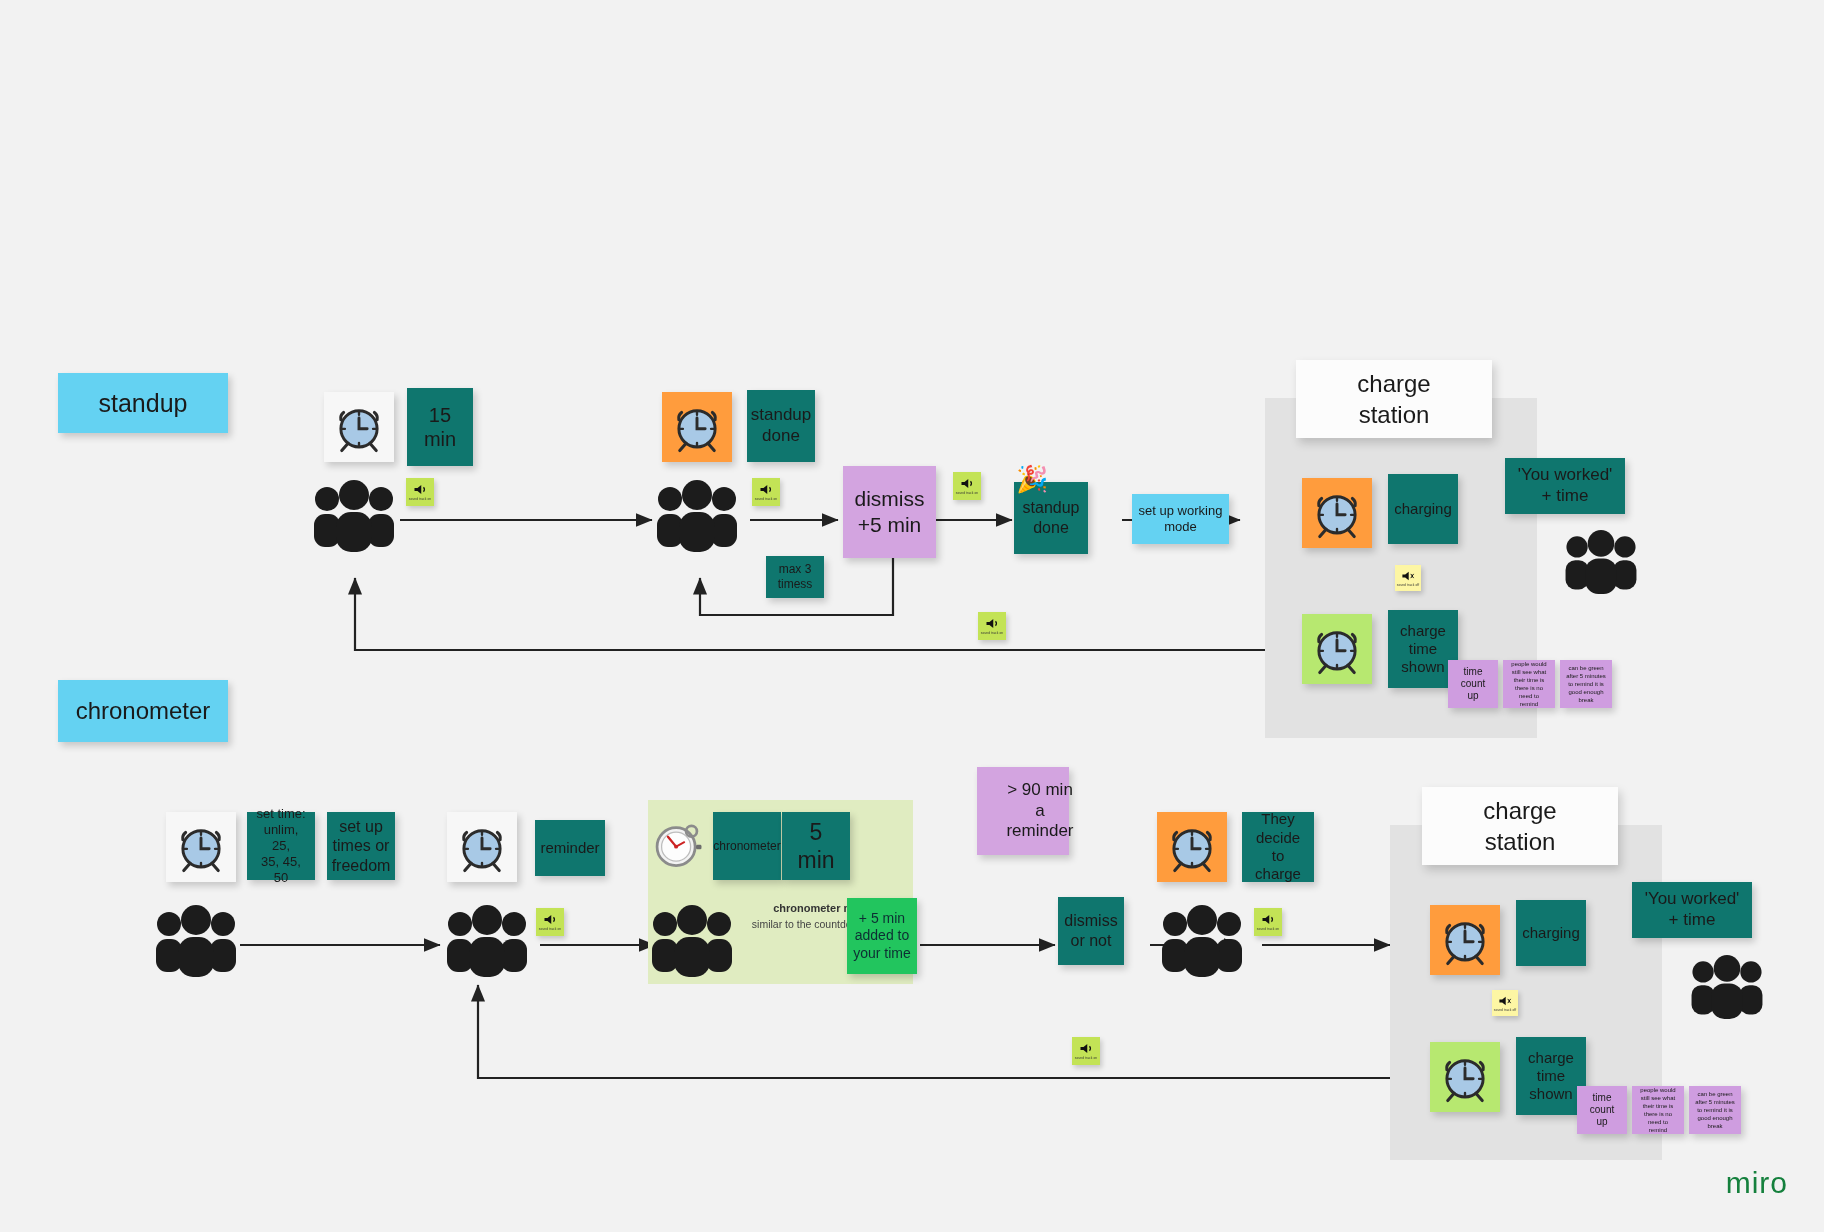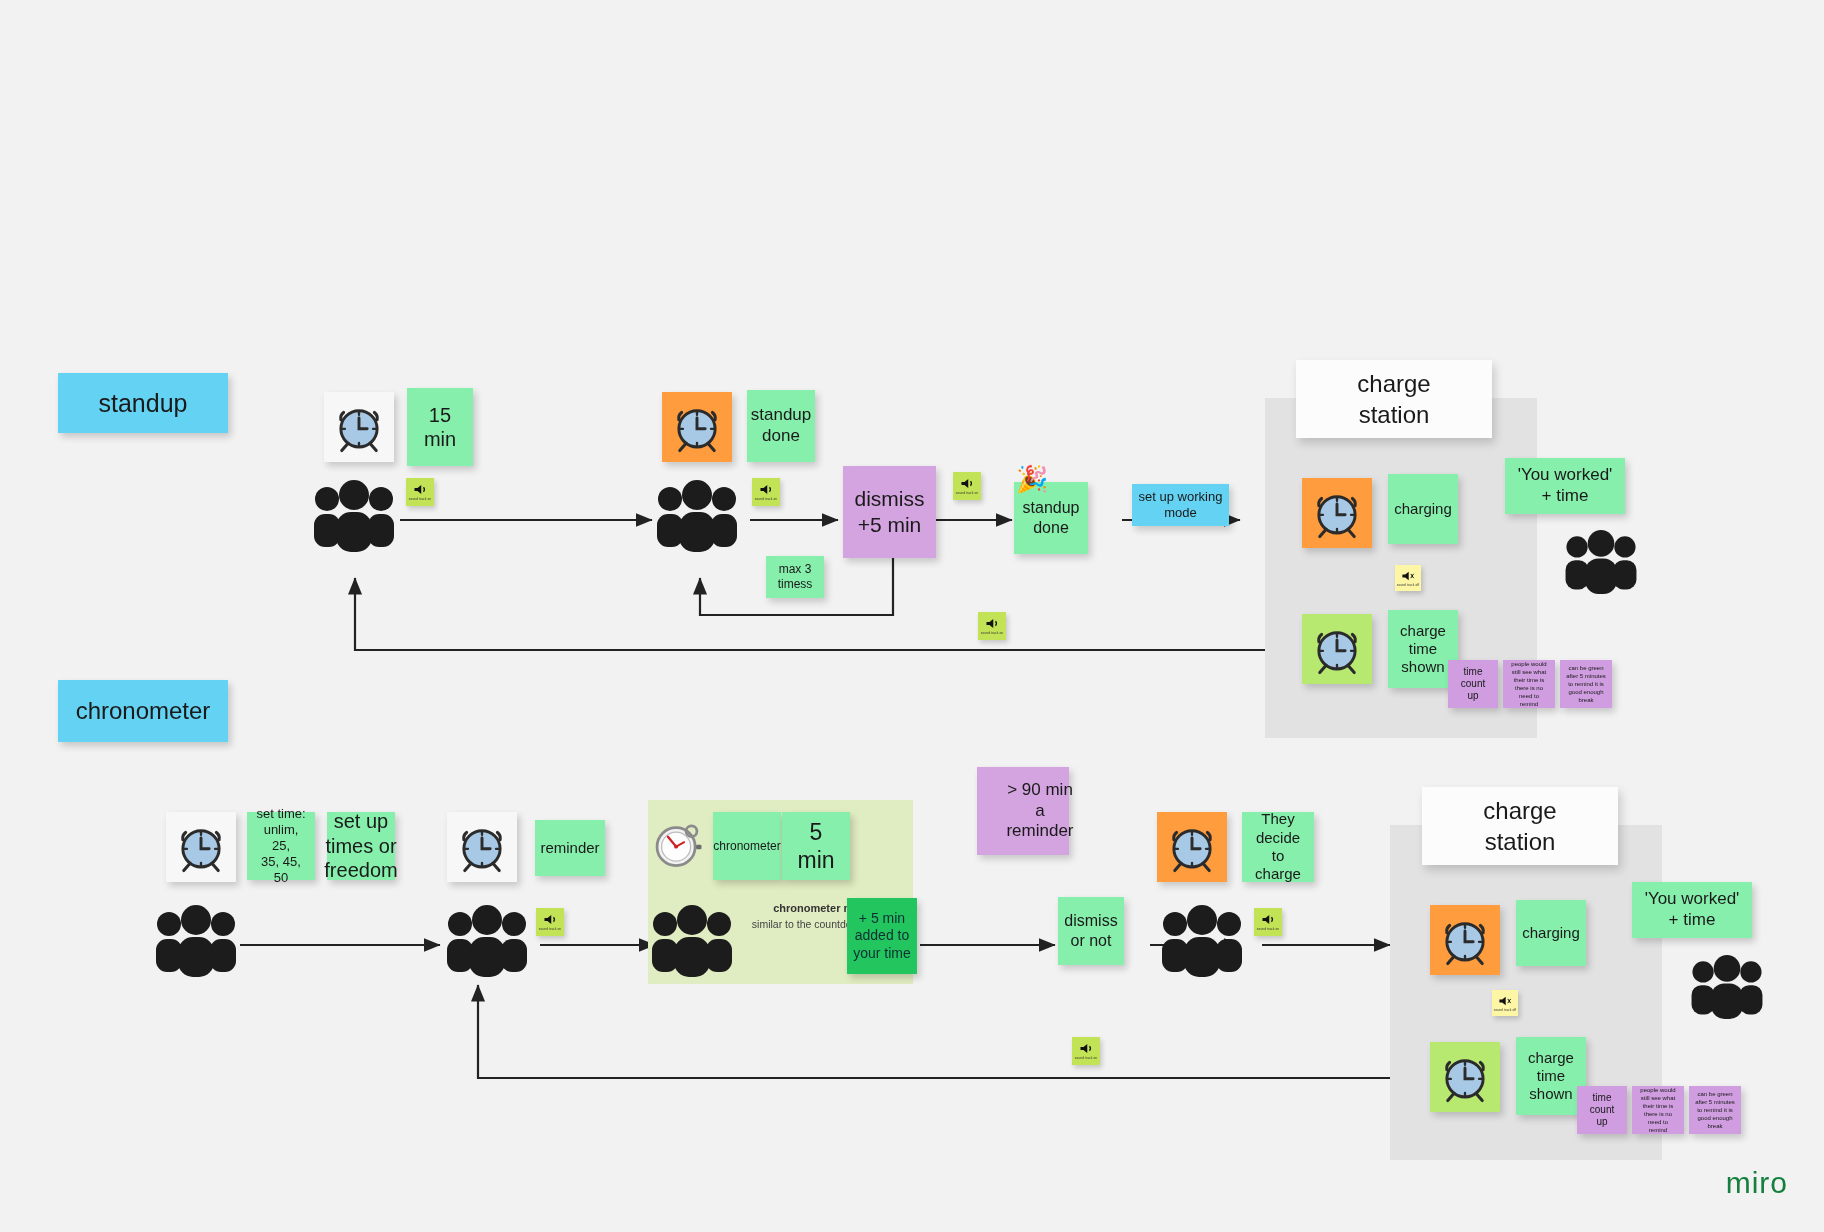--- a/index.html
+++ b/index.html
@@ -15,21 +15,21 @@
   .note {
     position: absolute;
     display: flex; align-items: center; justify-content: center;
     text-align: center;
     color: #1a1a1a;
     line-height: 1.22;
     box-shadow: 3px 4px 7px rgba(0,0,0,0.18);
     padding: 4px 6px;
     white-space: pre-line;
   }
-  .yellow { background: #86efac; }
+  .yellow { background: #0f766e; }
   .purple { background: #d3a4e0; }
   .purple-sm { background: #cf9de0; }
   .blue { background: #64d2f2; }
   .teal  { background: #22c55e; }
   .green-sm { background: #c3e356; }
   .black-note { background: #0a0a0a; color: #ffffff; }
 
   
   .frame-grey {
     position: absolute;
@@ -212,21 +212,21 @@
     </svg>
     <span class="caption">sound track on</span>
   </div>
 
   <div class="note yellow" style="left:1014px; top:482px; width:74px; height:72px; font-size:16px;">
     <span>standup
 done</span>
   </div>
   <div class="emoji-party" style="left:1016px; top:466px;">🎉</div>
 
-  <div class="note blue" style="left:1132px; top:484px; width:97px; height:42px; font-size:13px;">
+  <div class="note blue" style="left:1132px; top:494px; width:97px; height:50px; font-size:13px;">
     <span>set up working
 mode</span>
   </div>
 
   <div class="spk green-sm" style="left:978px; top:612px; width:28px; height:28px;">
     <svg width="15" height="13" viewBox="0 0 20 16">
       <path d="M2 6 h4 L11 2 v12 L6 10 H2 z" fill="#111"></path>
       <path d="M14 5 q2.6 3 0 6" stroke="#111" stroke-width="1.6" fill="none"></path>
     </svg>
     <span class="caption">sound track on</span>
@@ -312,21 +312,21 @@
       <path d="M20 50 l-7 8 M44 50 l7 8" stroke="#2b2b2b" stroke-width="3.4" stroke-linecap="round"></path>
       <path d="M32 22 v12 h9" stroke="#2b2b2b" stroke-width="3.2" fill="none" stroke-linecap="round"></path>
       <path d="M32 14.5 v4 M32 49.5 v4 M12.5 34 h4 M47.5 34 h4" stroke="#2b2b2b" stroke-width="2.6" stroke-linecap="round"></path>
     </svg>
   </div>
   <div class="note yellow" style="left:247px; top:812px; width:68px; height:68px; font-size:13px;">
     <span>set time:
 unlim, 25,
 35, 45, 50</span>
   </div>
-  <div class="note yellow" style="left:327px; top:812px; width:68px; height:68px; font-size:20px;">
+  <div class="note yellow" style="left:327px; top:812px; width:68px; height:68px; font-size:16px;">
     <span>set up
 times or
 freedom</span>
   </div>
 
   <div class="people" style="left:152px; top:905px;">
     <svg width="88" height="72" viewBox="0 0 88 72">
       <circle cx="17" cy="19" r="12" fill="#1c1c1c"></circle>
         <rect x="4" y="34" width="26" height="33" rx="11" fill="#1c1c1c"></rect>
       <circle cx="71" cy="19" r="12" fill="#1c1c1c"></circle>

